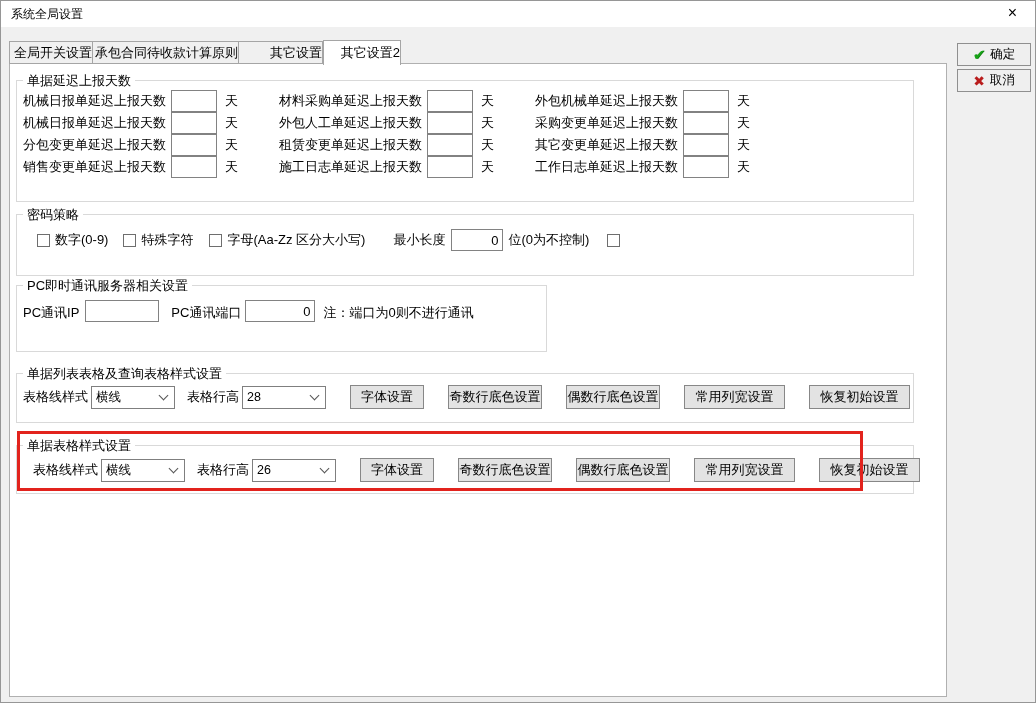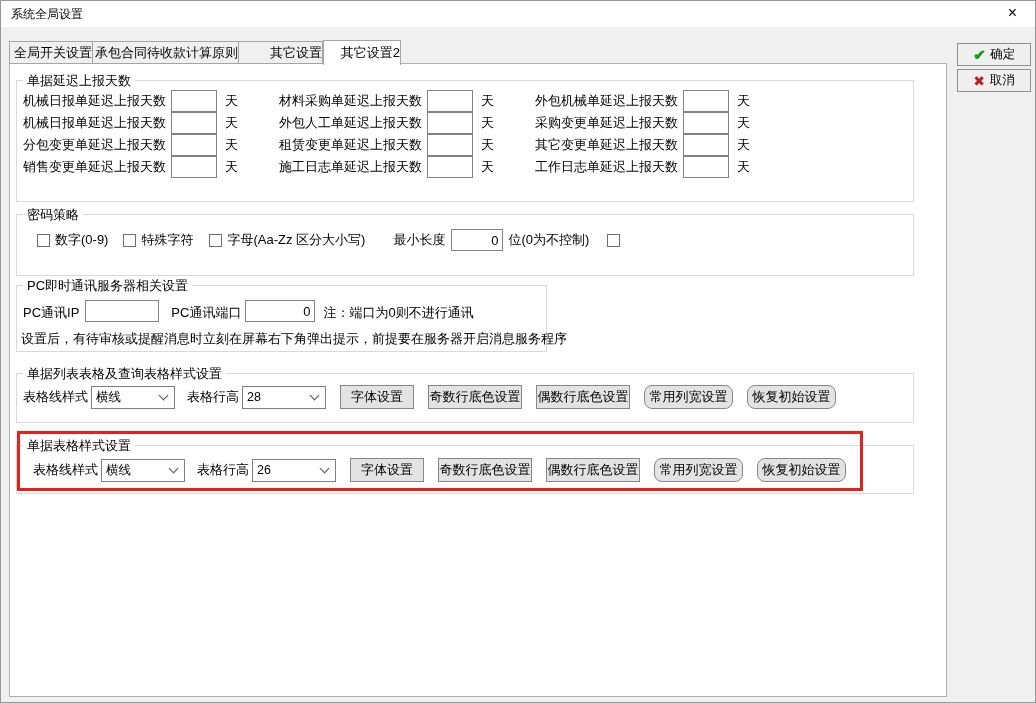--- a/index.html
+++ b/index.html
@@ -62,22 +62,22 @@
   
   .gb-list { left:6px; top:309px; width:898px; height:50px; }
   .gb-doc  { left:6px; top:381px; width:898px; height:49px; }
   .style-row { position:absolute; left:6px; top:11px; height:24px; display:flex; align-items:center; white-space:nowrap; }
   .gb-doc .style-row { left:16px; top:12px; }
   .combo { height:23px; border:1px solid #7f7f7f; background:#fff; display:flex; align-items:center; margin-left:3px; position:relative; }
   .combo.w84 { width:84px; }
   .combo .combo-text { padding-left:4px; font-size:12.5px; flex:1; }
   .chevron { width:7px; height:7px; border-right:1.5px solid #555; border-bottom:1.5px solid #555; transform:rotate(45deg); margin:-3px 7px 0 0; flex:none; }
   .rh-lbl { margin-left:12px; }
-  .push-btn { height:24px; background:#e3e3e3; border:1px solid #878787; font-size:13px; text-align:center; line-height:22px; margin-left:14px; flex:none; }
-  .pb74 { width:74px; } .pb94 { width:94px; } .pb88 { width:89px;border-radius:8px; }
+  .push-btn { height:24px; background:#e3e3e3; border:1px solid #878787; font-size:13px; text-align:center; line-height:22px; margin-left:24px; flex:none; }
+  .pb74 { width:74px; } .pb94 { width:94px; } .pb88 { width:101px; }
 
   
   .highlight-rect { position:absolute; left:7px; top:367px; width:846px; height:60px; border:3px solid #e2231d; z-index:6; pointer-events:none; }
 </style>
 </head>
 <body>
 
 <div class="window">
 
   <div class="titlebar">
@@ -187,21 +187,20 @@
 
     <div class="groupbox gb-pc">
       <span class="gb-title">PC即时通讯服务器相关设置</span>
       <div class="pc-row1">
         <span>PC通讯IP</span>
         <input class="pc-ip-input" value="" style="">
         <span class="pc-port-lbl">PC通讯端口</span>
         <input class="pc-port-input" value="0" style="">
         <span class="pc-note">注：端口为0则不进行通讯</span>
       </div>
-      <div class="pc-row2">设置后，有待审核或提醒消息时立刻在屏幕右下角弹出提示，前提要在服务器开启消息服务程序</div>
     </div>
 
     <div class="groupbox gb-list">
       <span class="gb-title">单据列表表格及查询表格样式设置</span>
       <div class="style-row">
         <span>表格线样式</span>
         <div class="combo w84">
           <span class="combo-text">横线</span>
           <span class="chevron"></span>
         </div>

